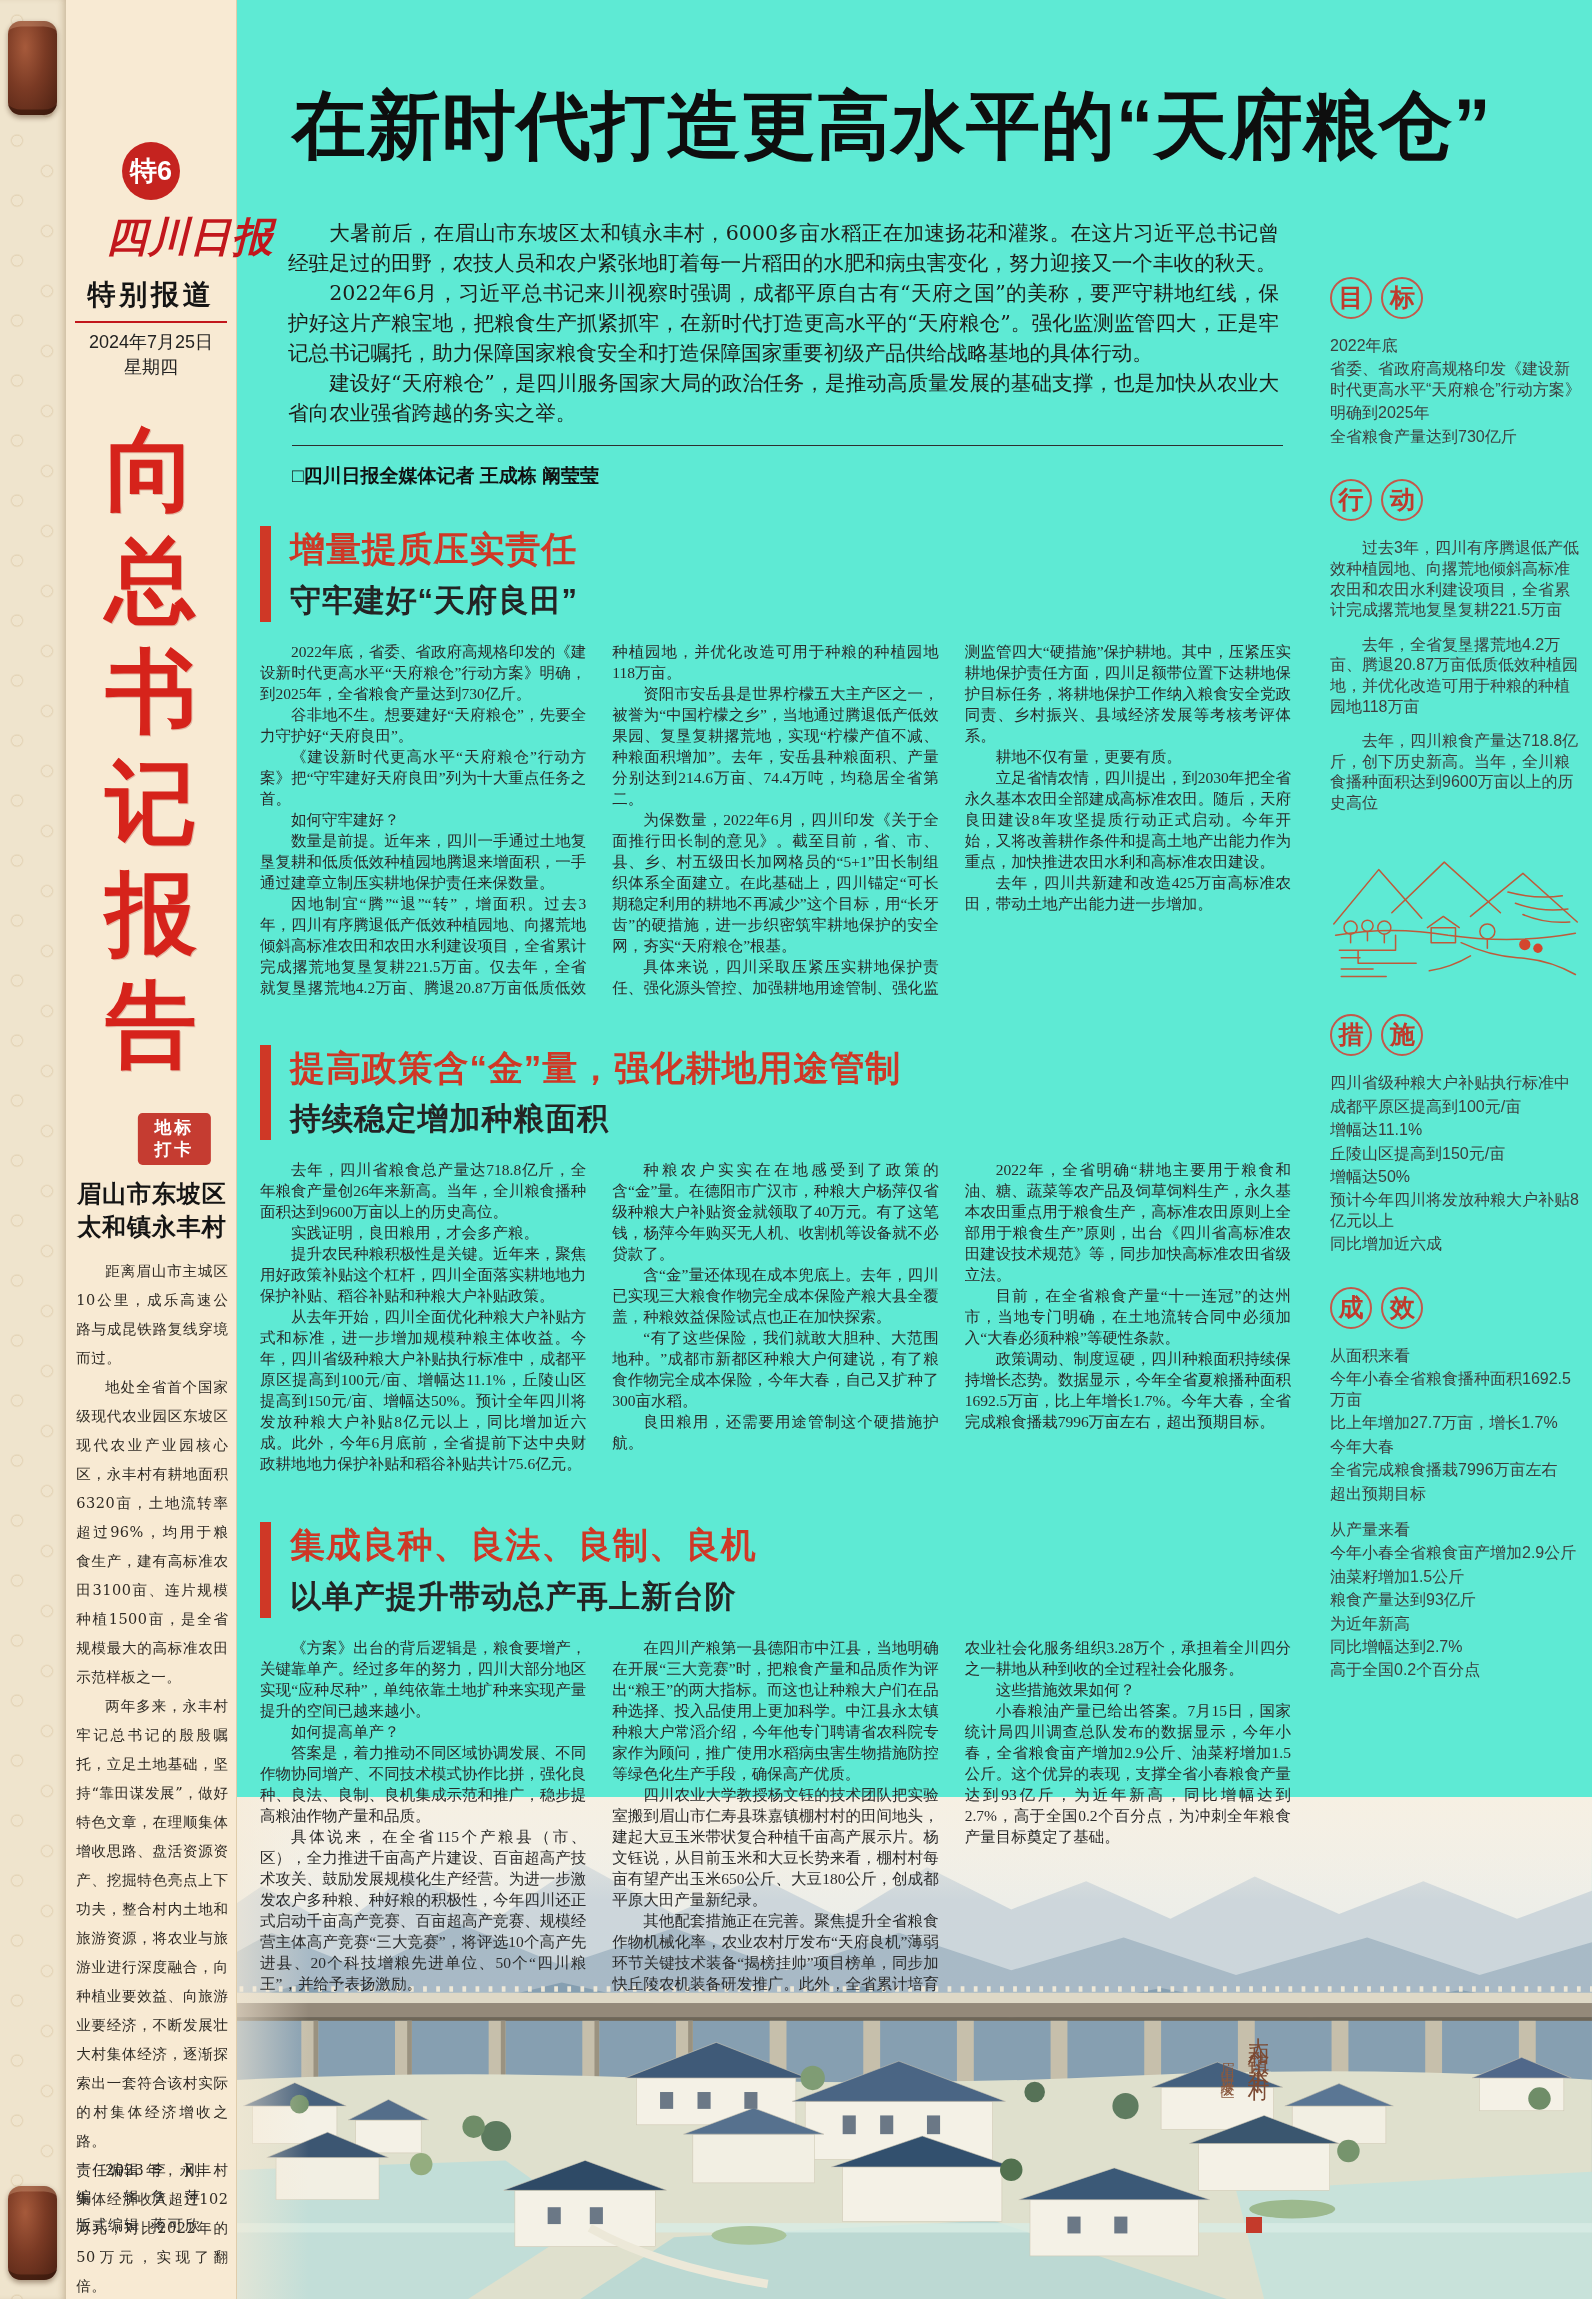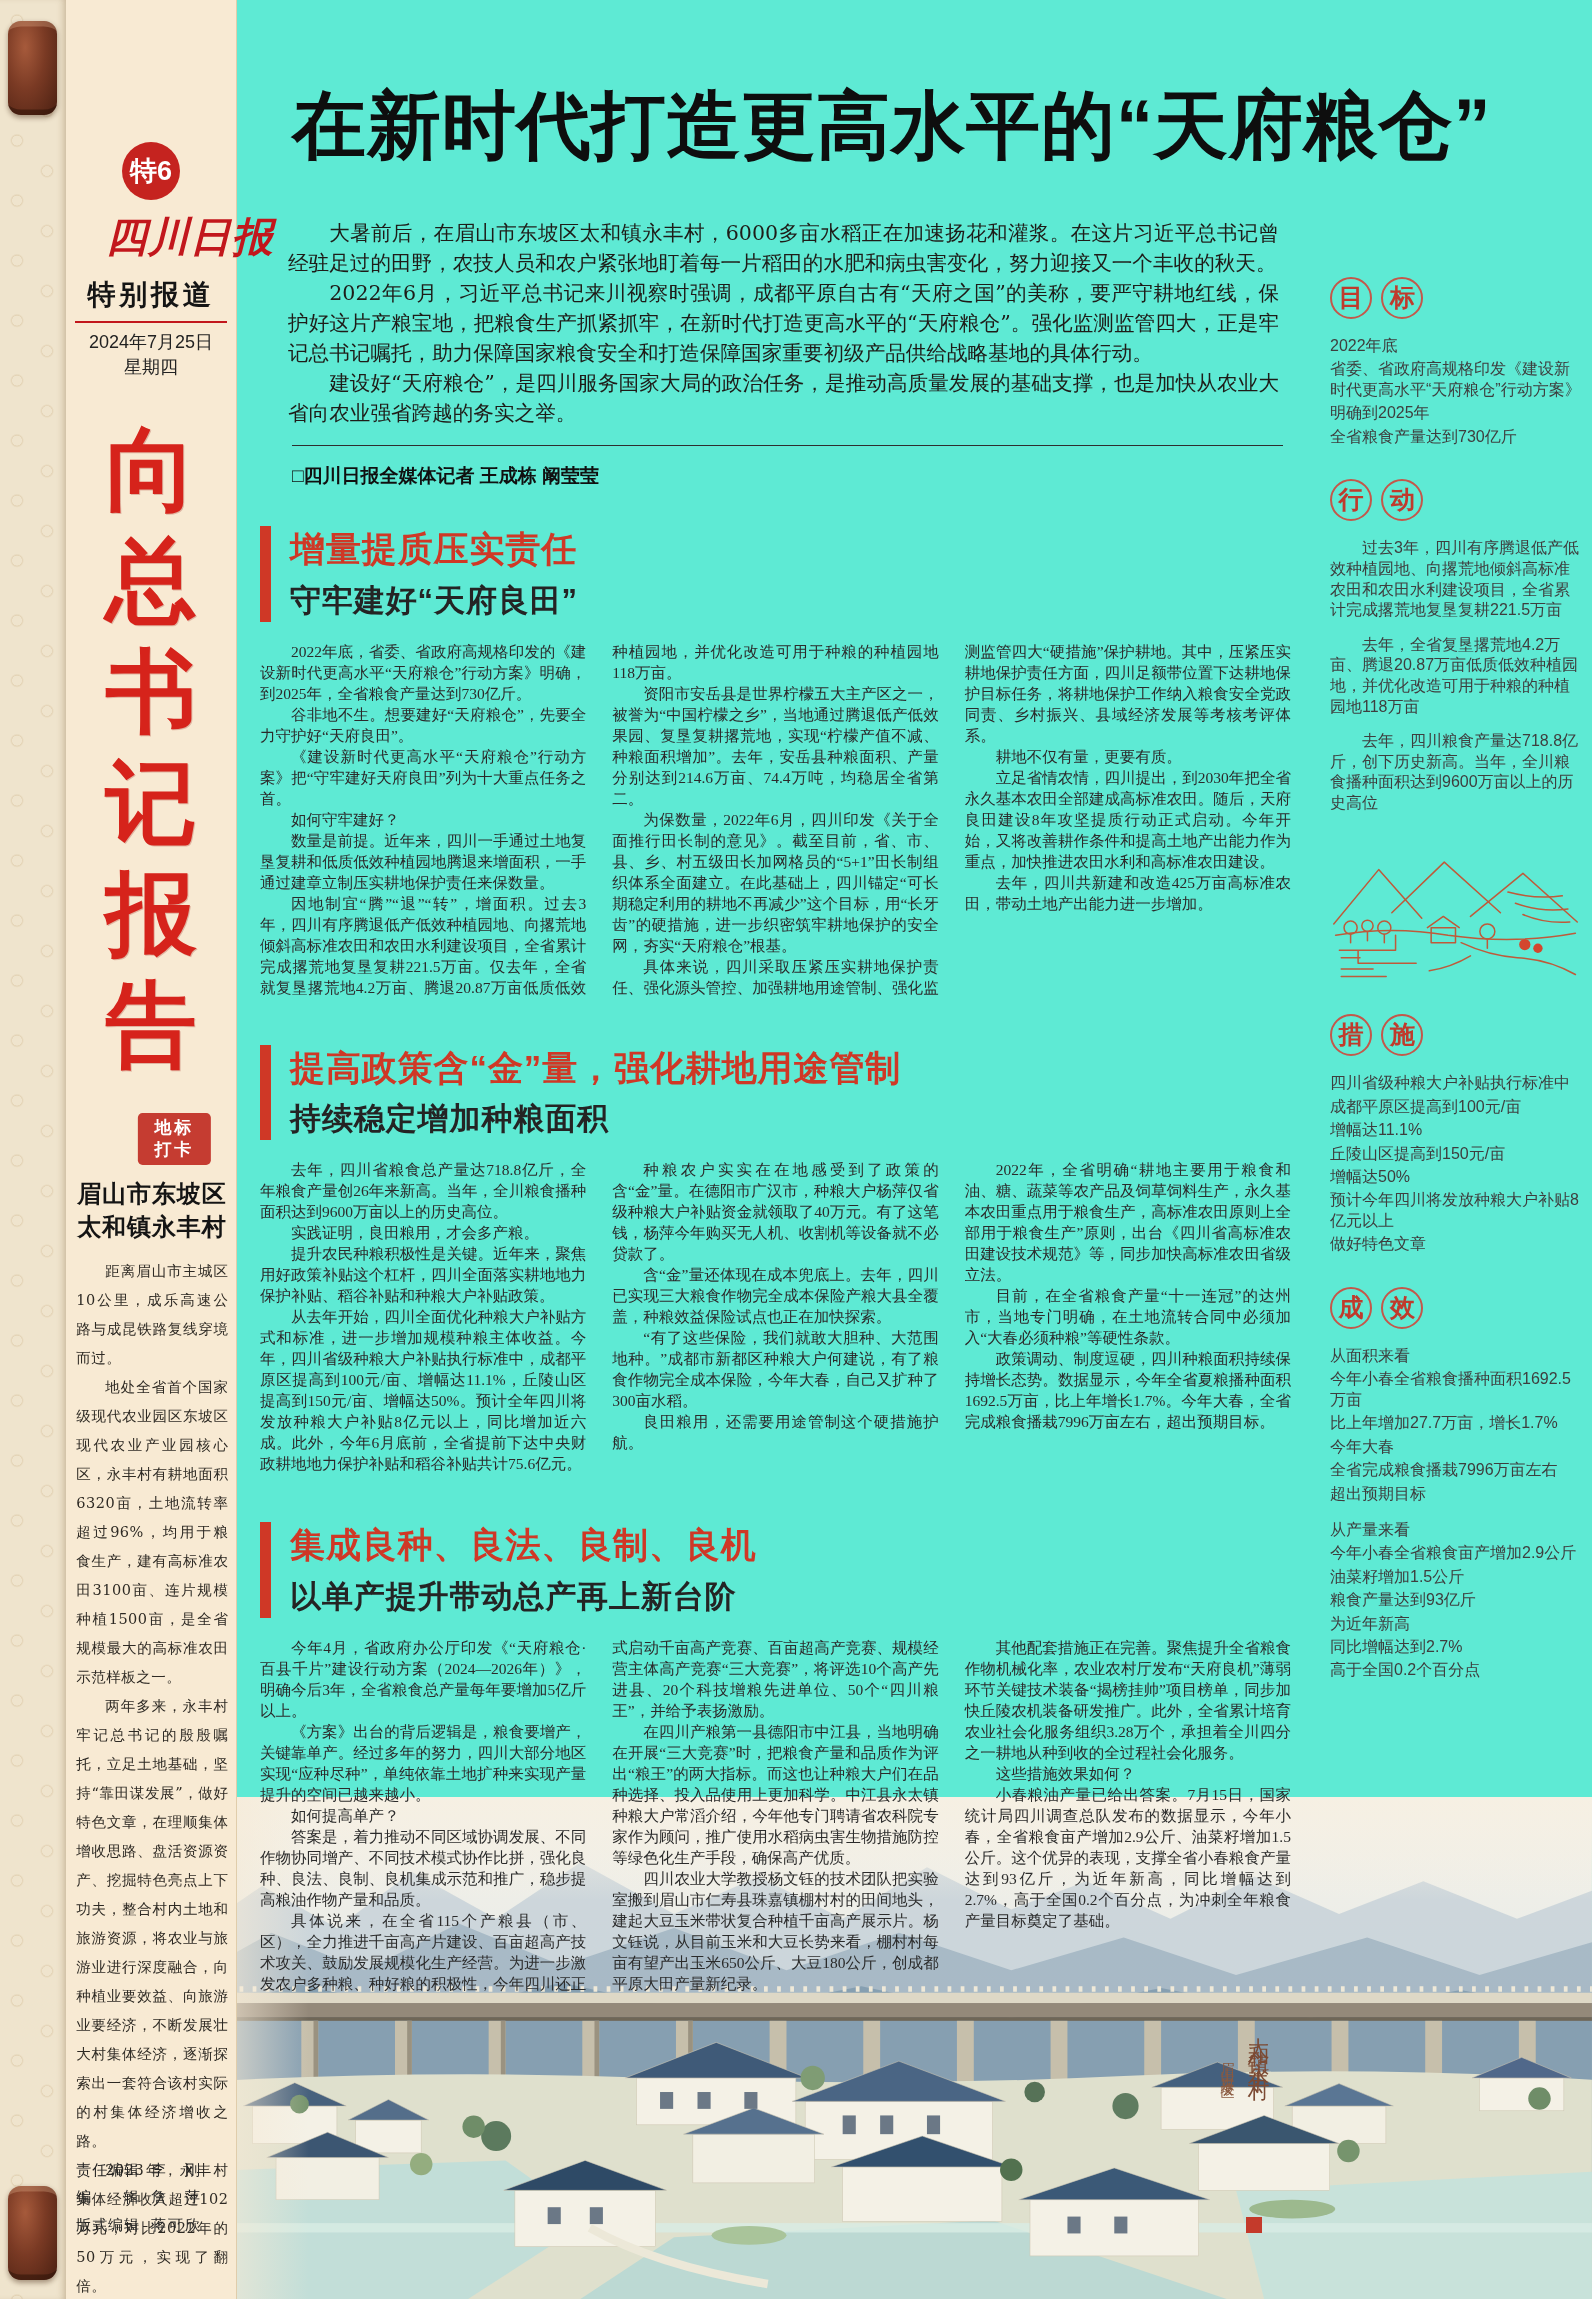--- a/index.html
+++ b/index.html
@@ -245,21 +245,20 @@
         </div>
     </section>
 
     <section class="story">
       <header class="story-head">
         <div class="story-title">集成良种、良法、良制、良机</div>
         <div class="story-sub">以单产提升带动总产再上新台阶</div>
       </header>
       <div class="story-body body-3">
 
-      <p>今年4月，省政府办公厅印发《“天府粮仓·百县千片”建设行动方案（2024—2026年）》，明确今后3年，全省粮食总产量每年要增加5亿斤以上。</p>
           <p>《方案》出台的背后逻辑是，粮食要增产，关键靠单产。经过多年的努力，四川大部分地区实现“应种尽种”，单纯依靠土地扩种来实现产量提升的空间已越来越小。</p>
           <p>如何提高单产？</p>
           <p>答案是，着力推动不同区域协调发展、不同作物协同增产、不同技术模式协作比拼，强化良种、良法、良制、良机集成示范和推广，稳步提高粮油作物产量和品质。</p>
           <p>具体说来，在全省115个产粮县（市、区），全力推进千亩高产片建设、百亩超高产技术攻关、鼓励发展规模化生产经营。为进一步激发农户多种粮、种好粮的积极性，今年四川还正式启动千亩高产竞赛、百亩超高产竞赛、规模经营主体高产竞赛“三大竞赛”，将评选10个高产先进县、20个科技增粮先进单位、50个“四川粮王”，并给予表扬激励。</p>
           <p>在四川产粮第一县德阳市中江县，当地明确在开展“三大竞赛”时，把粮食产量和品质作为评出“粮王”的两大指标。而这也让种粮大户们在品种选择、投入品使用上更加科学。中江县永太镇种粮大户常滔介绍，今年他专门聘请省农科院专家作为顾问，推广使用水稻病虫害生物措施防控等绿色化生产手段，确保高产优质。</p>
           <p>四川农业大学教授杨文钰的技术团队把实验室搬到眉山市仁寿县珠嘉镇棚村村的田间地头，建起大豆玉米带状复合种植千亩高产展示片。杨文钰说，从目前玉米和大豆长势来看，棚村村每亩有望产出玉米650公斤、大豆180公斤，创成都平原大田产量新纪录。</p>
           <p>其他配套措施正在完善。聚焦提升全省粮食作物机械化率，农业农村厅发布“天府良机”薄弱环节关键技术装备“揭榜挂帅”项目榜单，同步加快丘陵农机装备研发推广。此外，全省累计培育农业社会化服务组织3.28万个，承担着全川四分之一耕地从种到收的全过程社会化服务。</p>
           <p>这些措施效果如何？</p>
           <p>小春粮油产量已给出答案。7月15日，国家统计局四川调查总队发布的数据显示，今年小春，全省粮食亩产增加2.9公斤、油菜籽增加1.5公斤。这个优异的表现，支撑全省小春粮食产量达到93亿斤，为近年新高，同比增幅达到2.7%，高于全国0.2个百分点，为冲刺全年粮食产量目标奠定了基础。</p>
         </div>
@@ -321,21 +320,21 @@
       <span class="sb-circle">施</span>
     </div>
     <div class="sb-items">
 
     <p>四川省级种粮大户补贴执行标准中</p>
         <p>成都平原区提高到100元/亩</p>
         <p>增幅达11.1%</p>
         <p>丘陵山区提高到150元/亩</p>
         <p>增幅达50%</p>
         <p>预计今年四川将发放种粮大户补贴8亿元以上</p>
-        <p>做好特色文章</p>
+        <p>同比增加近六成</p>
       </div>
 
     <div class="sb-head">
       <span class="sb-circle">成</span>
       <span class="sb-circle">效</span>
     </div>
     <div class="sb-items" style="margin-bottom:0">
 
     <p>从面积来看</p>
         <p>今年小春全省粮食播种面积1692.5万亩</p>

